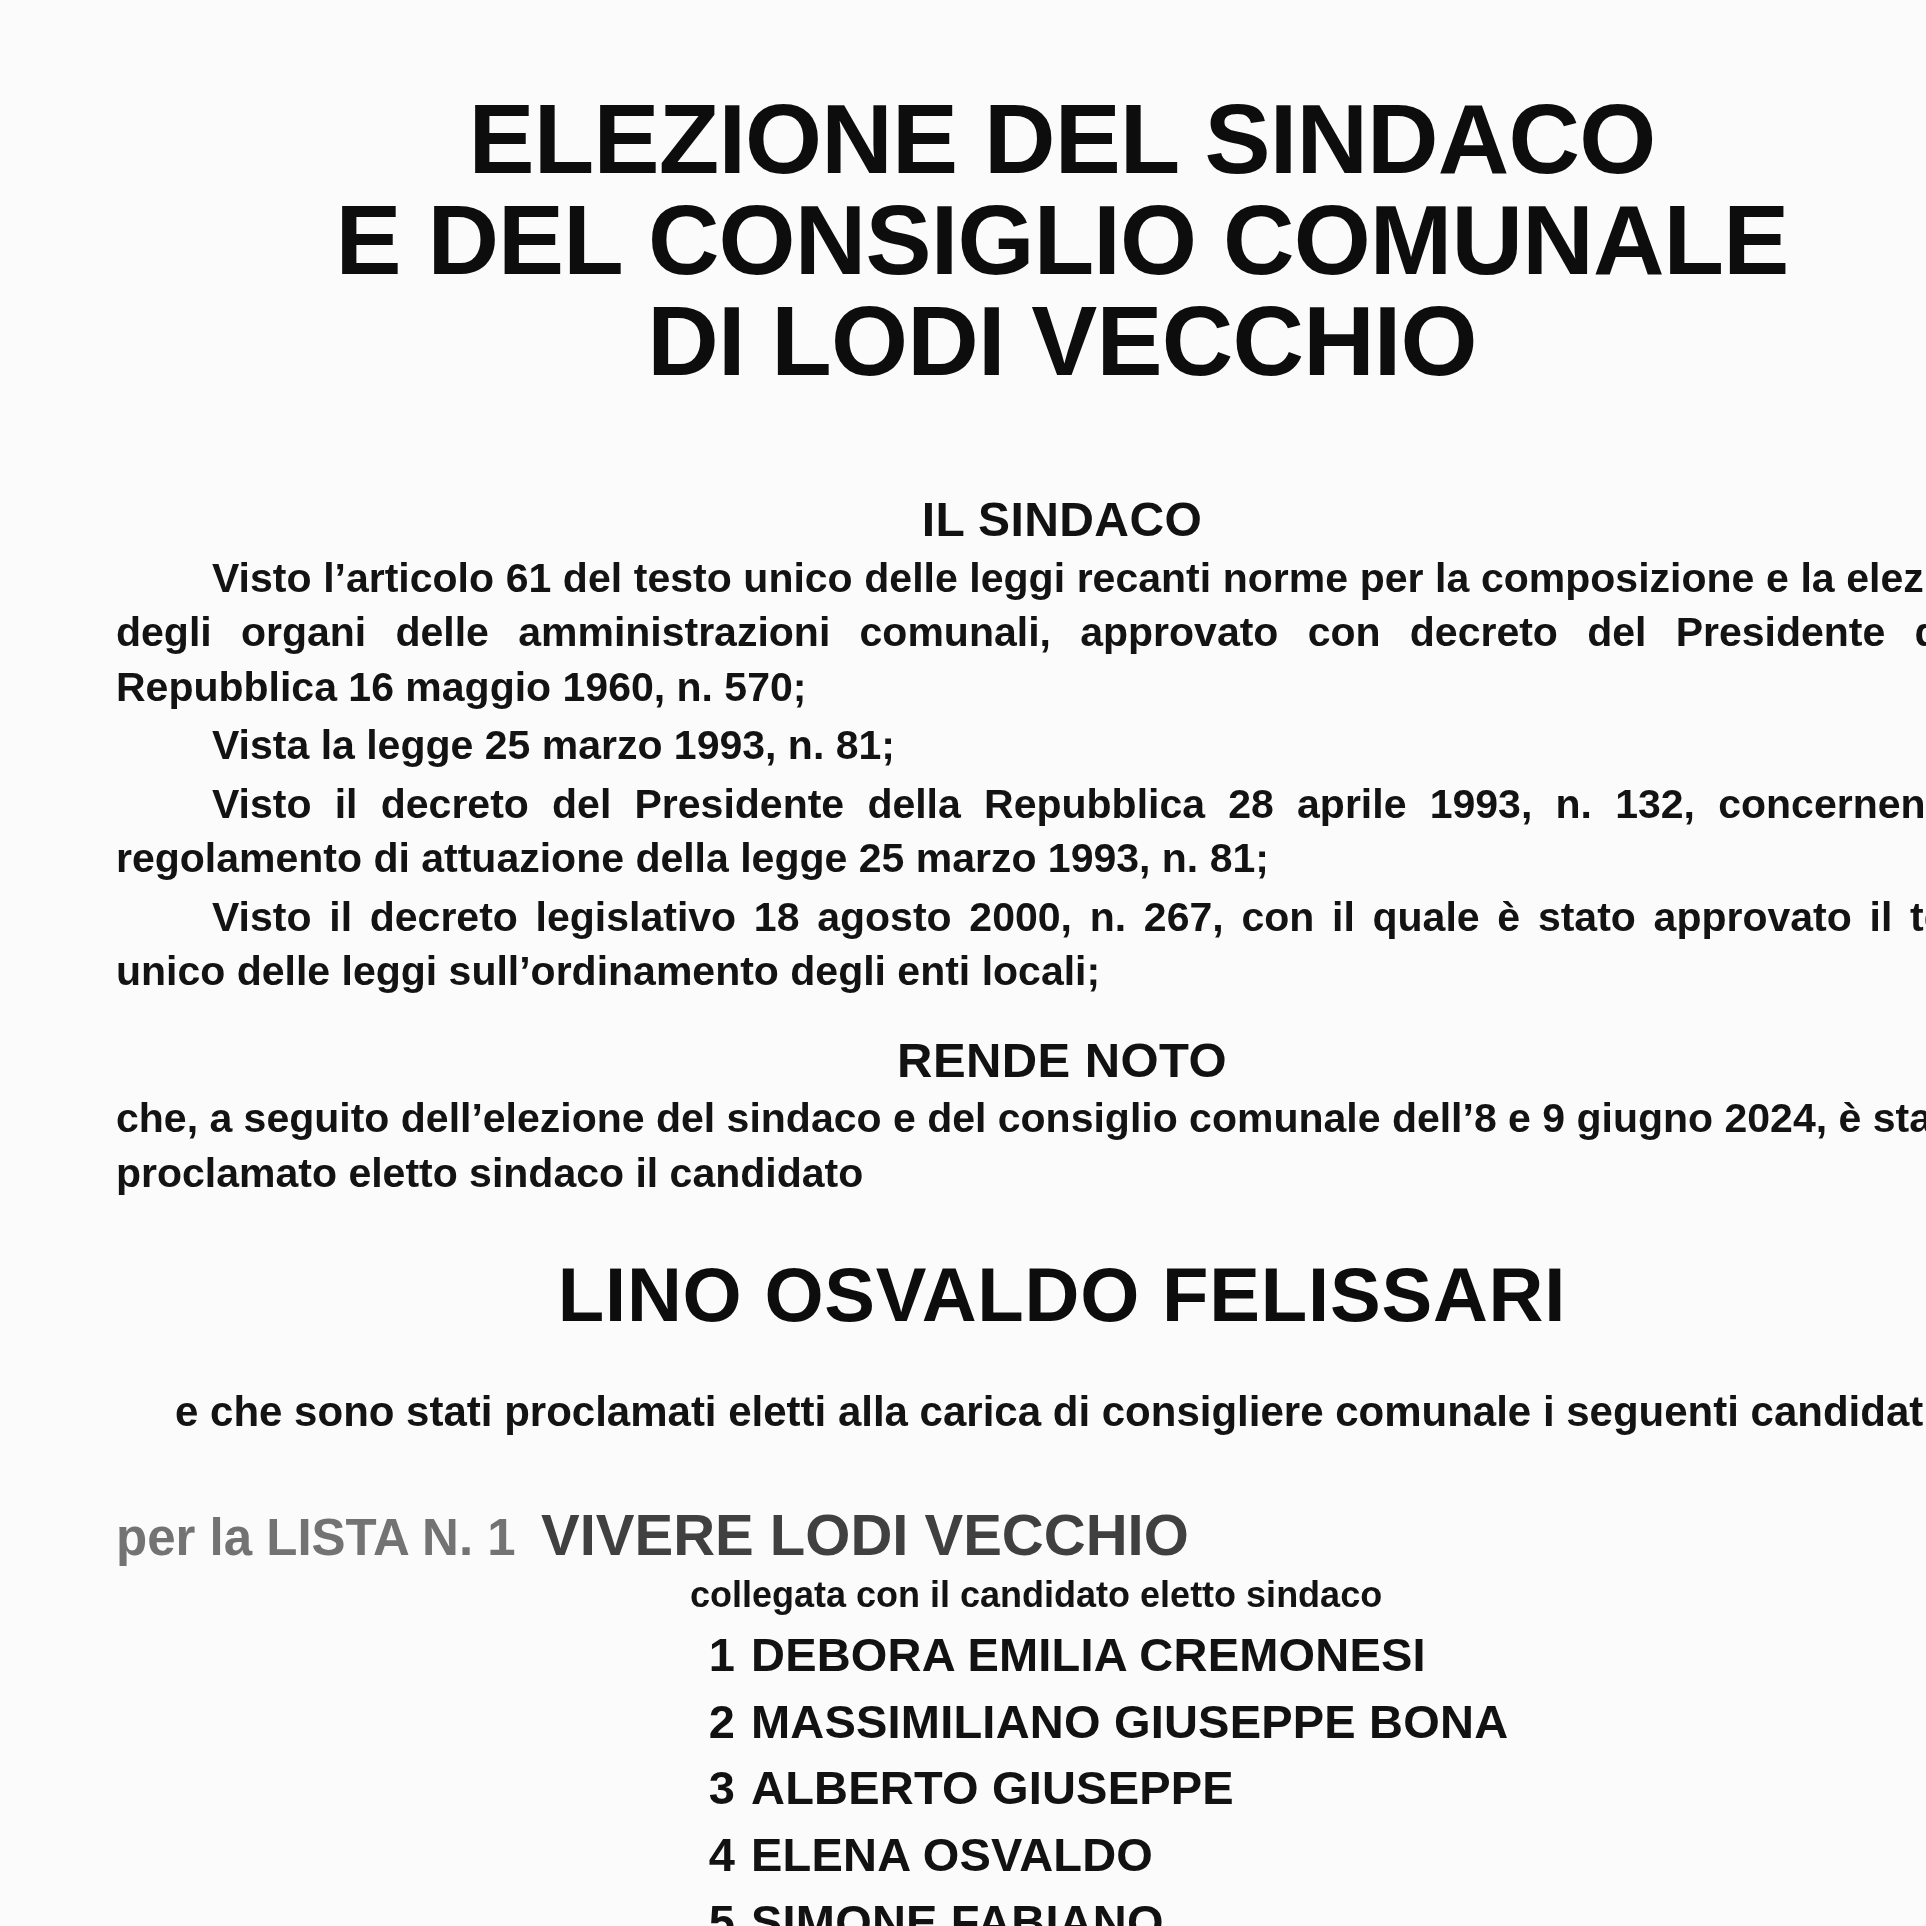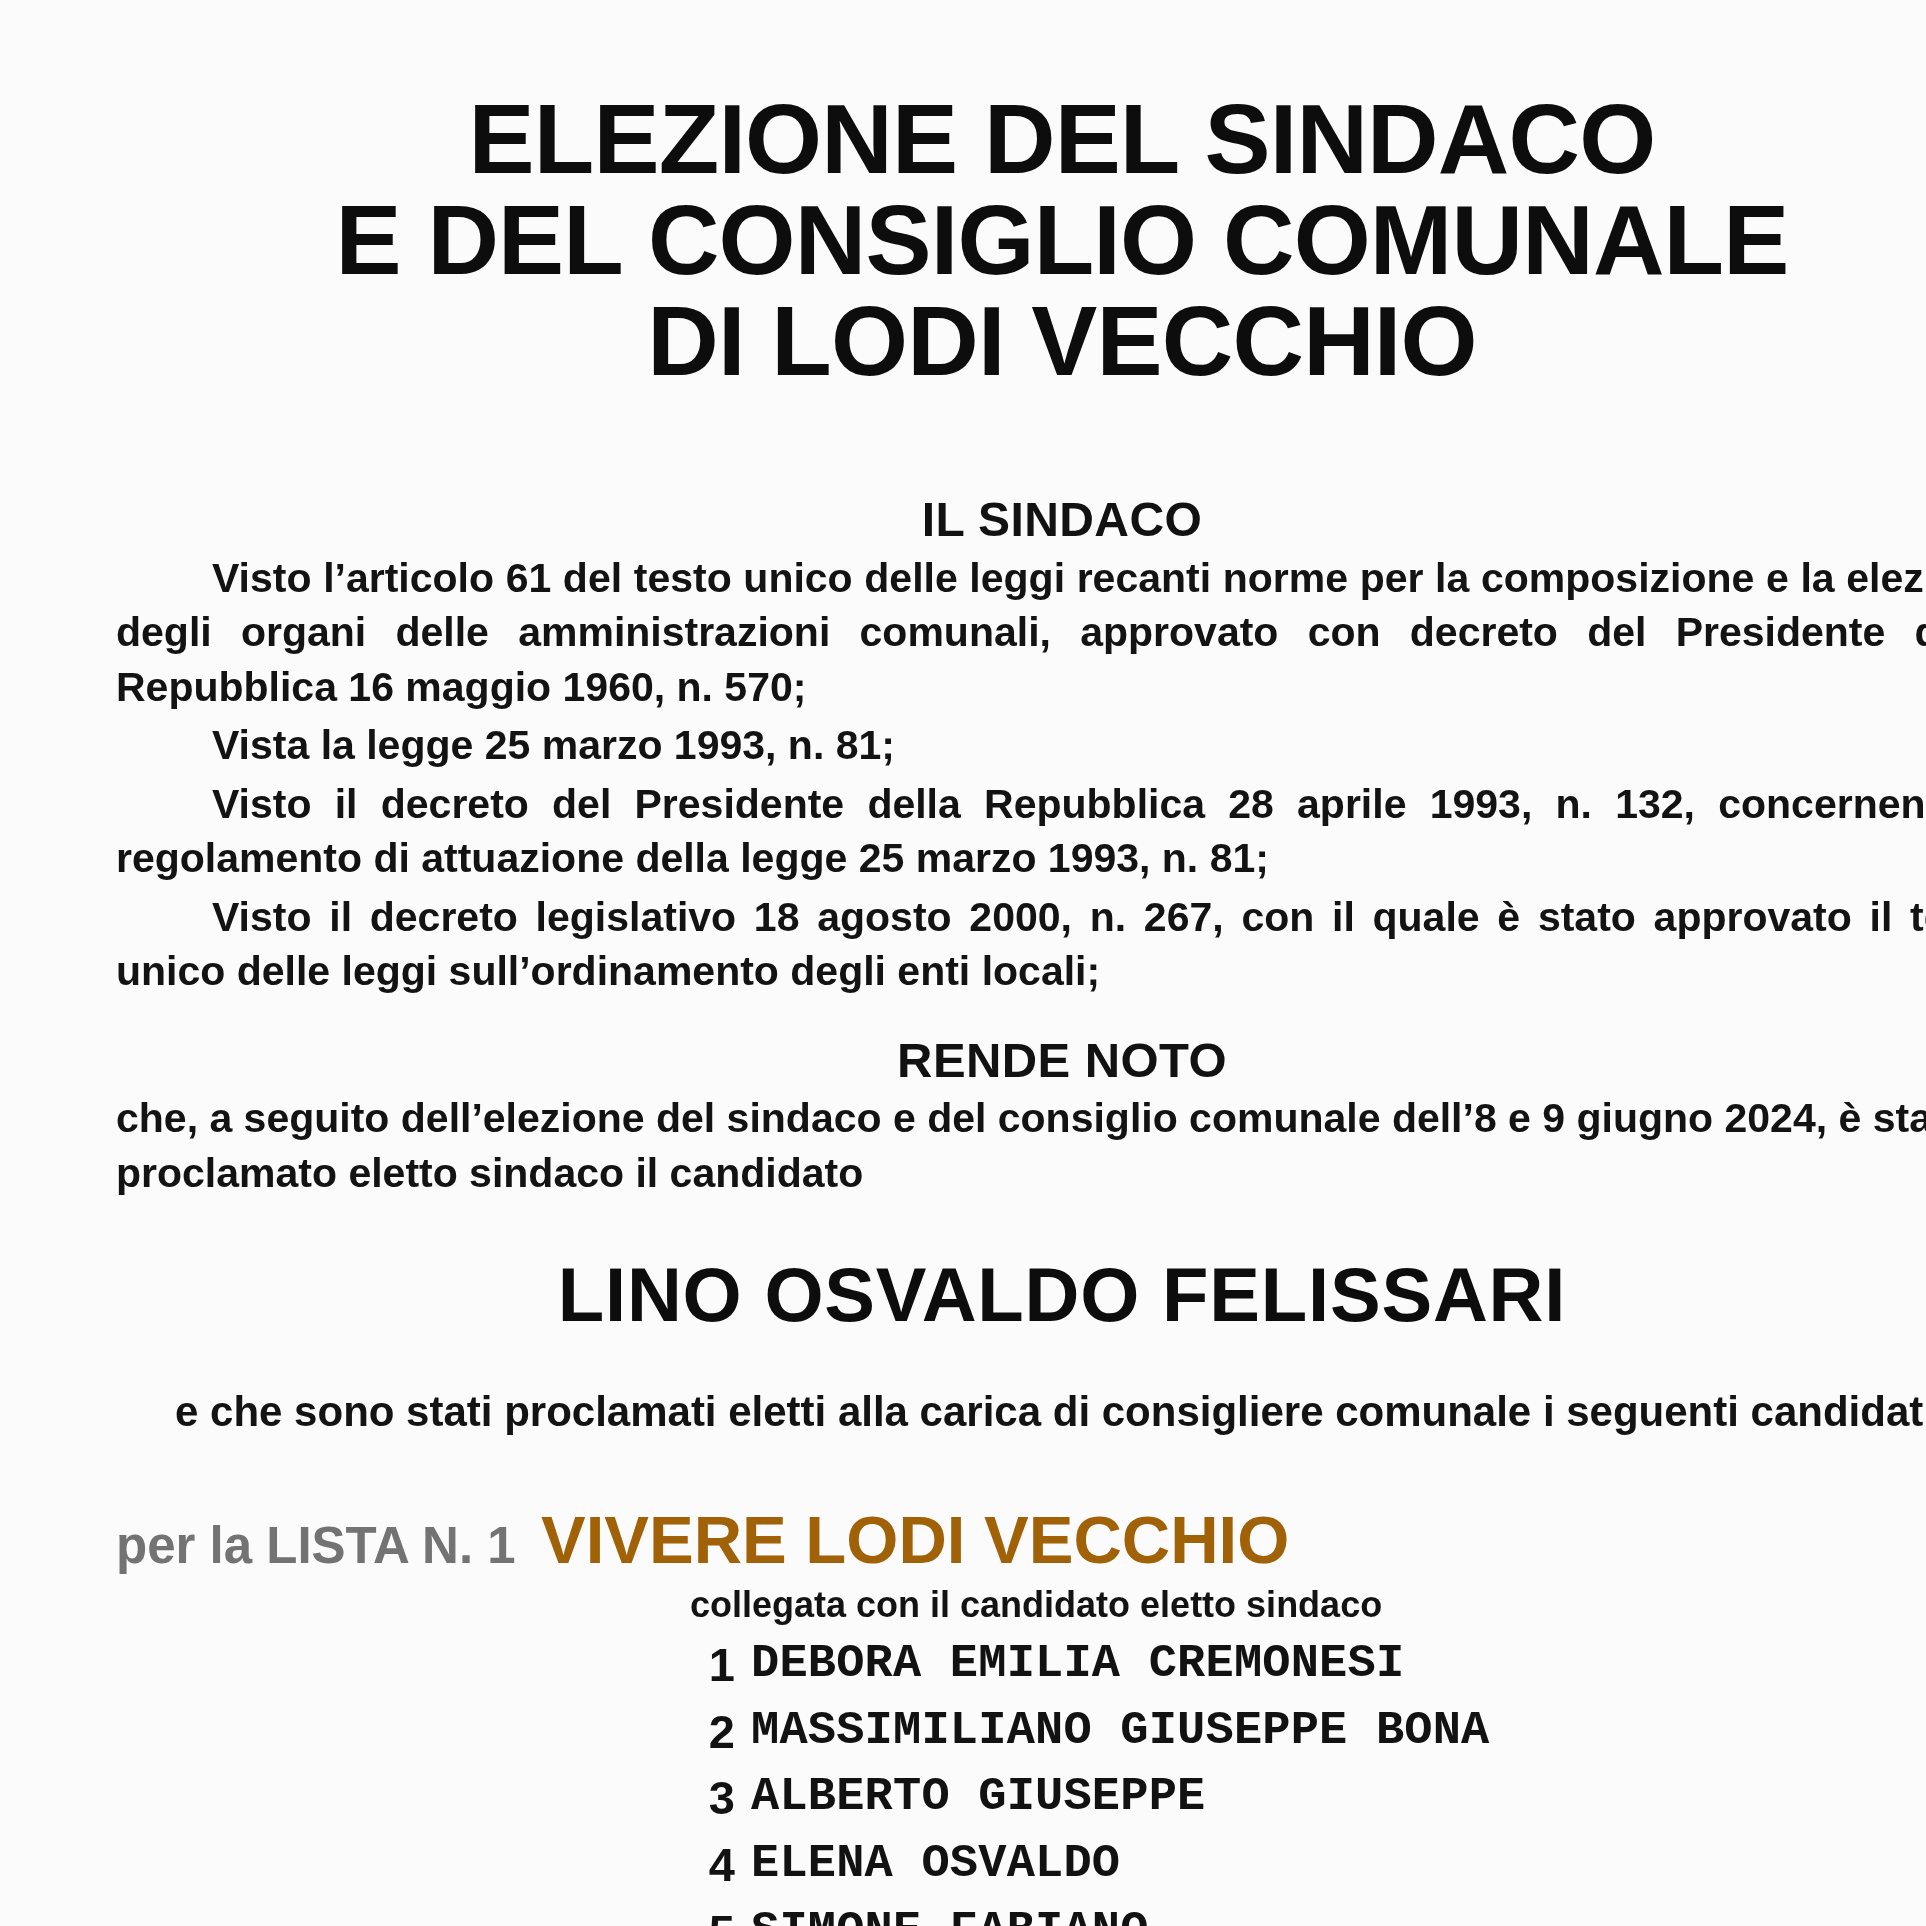--- a/index.html
+++ b/index.html
@@ -96,25 +96,25 @@
     display: flex;
     align-items: baseline;
   }
   .list-label {
     font-size: 51px;
     font-weight: 700;
     white-space: nowrap;
     color: #737373;
   }
   .list-name {
-    font-size: 67px;
+    font-size: 58px;
     font-weight: 900;
     letter-spacing: 0px;
     margin-left: 25.4px;
-    color: #a16207;
+    color: #404040;
   }
   .list-sub {
     margin-left: 574px;
     font-size: 36px;
     font-weight: 700;
     margin-top: 6.2px;
     color: #131313;
   }
   .cand-row {
     display: flex;
@@ -124,21 +124,20 @@
     font-weight: 800;
     color: #121212;
   }
   .cand-num {
     width: 45px;
     text-align: right;
     margin-right: 16px;
   }
   .cand-name {
     letter-spacing: 0.2px;
-    font-family: Liberation Mono, monospace;
   }
 </style>
 </head>
 <body>
 
 <div class="page">
   <div class="inner">
 
     <div class="title-block">
       <div class="title-line">ELEZIONE DEL SINDACO</div>

